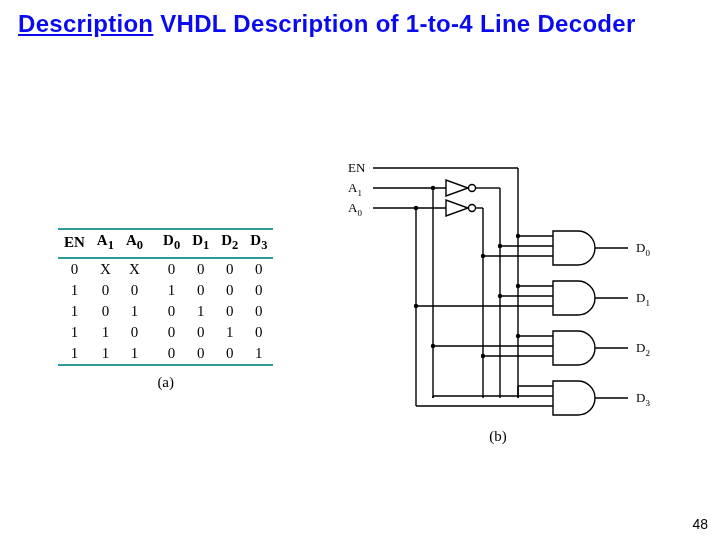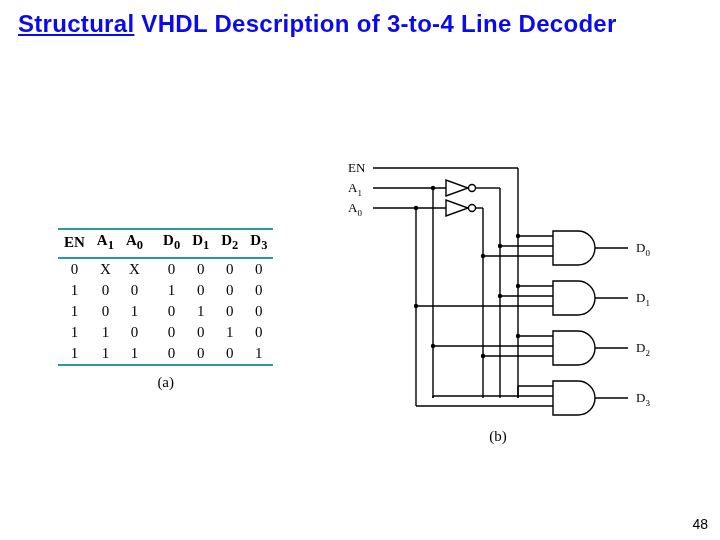--- a/index.html
+++ b/index.html
@@ -90,21 +90,21 @@
 
   
   [data-name] { }
 </style>
 </head>
 <body>
 
 <div class="slide" data-name="slide">
 
   <div class="title" data-name="slide-title">
-    <span class="underlined" data-name="title-underlined">Structural</span><span data-name="title-rest"> VHDL Description of 3-to-4 Line Decoder</span>
+    <span class="underlined" data-name="title-underlined">Description</span><span data-name="title-rest"> VHDL Description of 1-to-4 Line Decoder</span>
   </div>
 
   <div class="content" data-name="slide-content">
 
     <div class="tt" data-name="truth-table-block">
       <table data-name="truth-table">
         <thead>
           <tr class="hdr-row" data-name="table-header-row">
             <th data-name="th-en"><b>EN</b></th>
             <th data-name="th-a1"><b><span>A</span><sub>1</sub></b></th>

